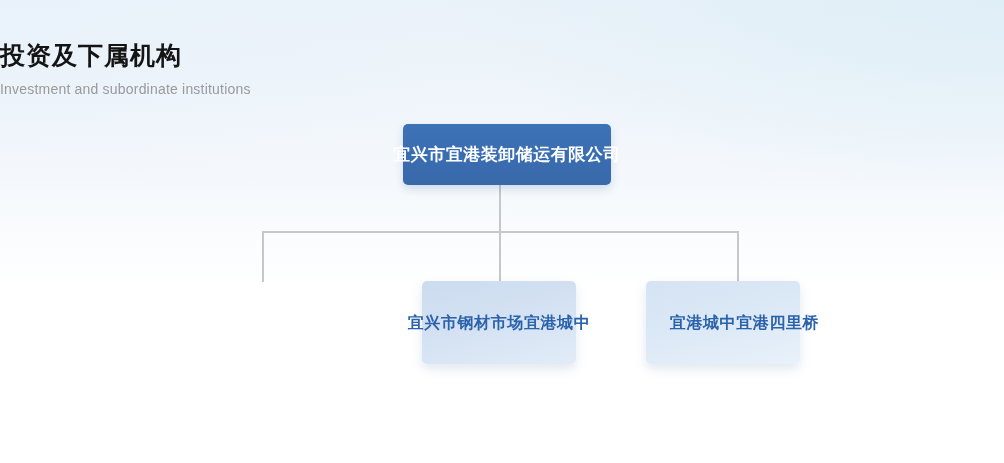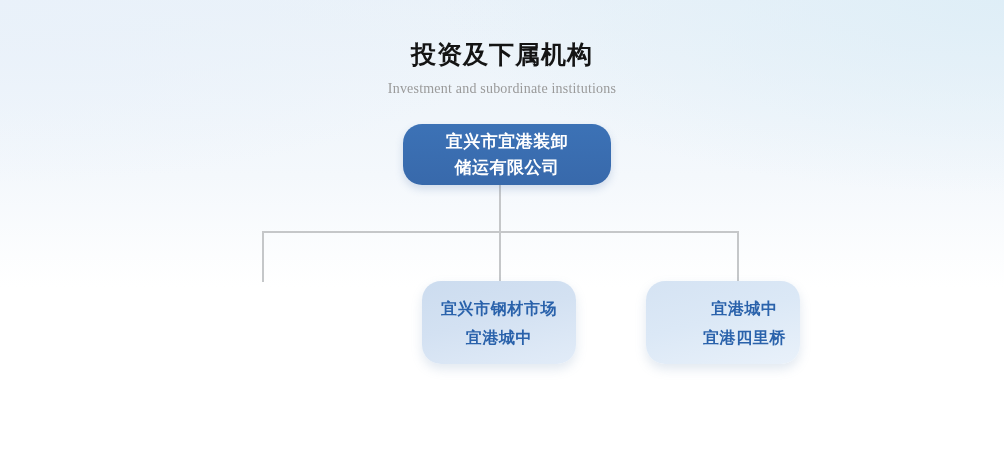--- a/index.html
+++ b/index.html
@@ -18,22 +18,20 @@
       radial-gradient(ellipse 75% 55% at 0% 0%, rgba(233,241,250,0.95) 0%, rgba(233,241,250,0) 72%),
       linear-gradient(to bottom, #eaf2f9 0%, #f4f8fc 38%, #ffffff 62%, #ffffff 100%);
   }
 
   
   .header {
     position: absolute;
     top: 38px;
     left: 0;
     width: 100%;
-    text-align: center;
-    font-family: Liberation Serif, serif;
   }
   .title {
     font-size: 25px;
     font-weight: bold;
     color: #141414;
     letter-spacing: 1px;
     line-height: 34px;
   }
   .subtitle {
     margin-top: 8px;
@@ -60,24 +58,24 @@
   .line-v-root  { left: 499px; top: 185px;  width: 2px;  height: 48px; }
   .line-h-bus   { left: 262px; top: 231px;  width: 477px; height: 2px; }
   .line-v-c1    { left: 262px; top: 231px;  width: 2px;  height: 51px; }
   .line-v-c2    { left: 499px; top: 231px;  width: 2px;  height: 51px; }
   .line-v-c3    { left: 737px; top: 231px;  width: 2px;  height: 51px; }
 
   
   .node {
     position: absolute;
     display: flex;
-    flex-direction: column;
+    flex-direction: row;
     align-items: center;
     justify-content: center;
-    border-radius: 19px;
+    border-radius: 5px;
     text-align: center;
   }
   .node .ln {
     display: block;
     white-space: nowrap;
   }
 
   .node-root {
     left: 403px;
     top: 124px;

